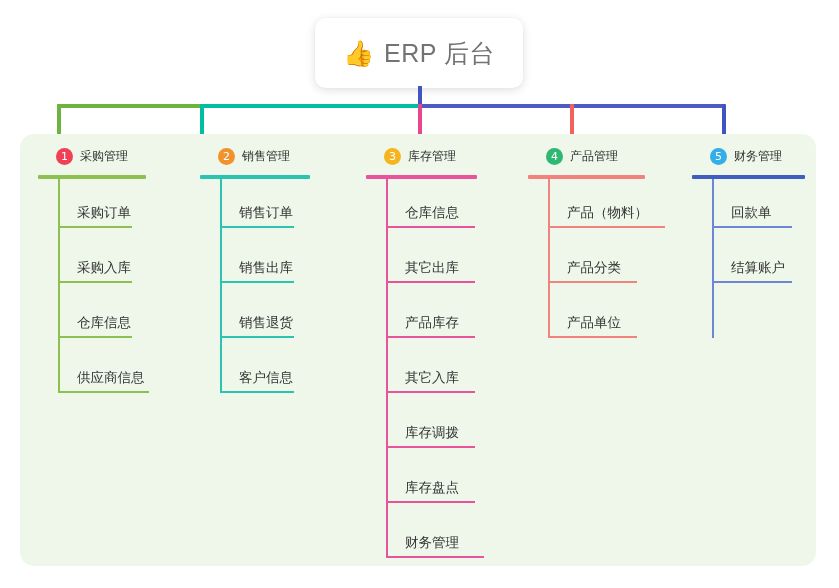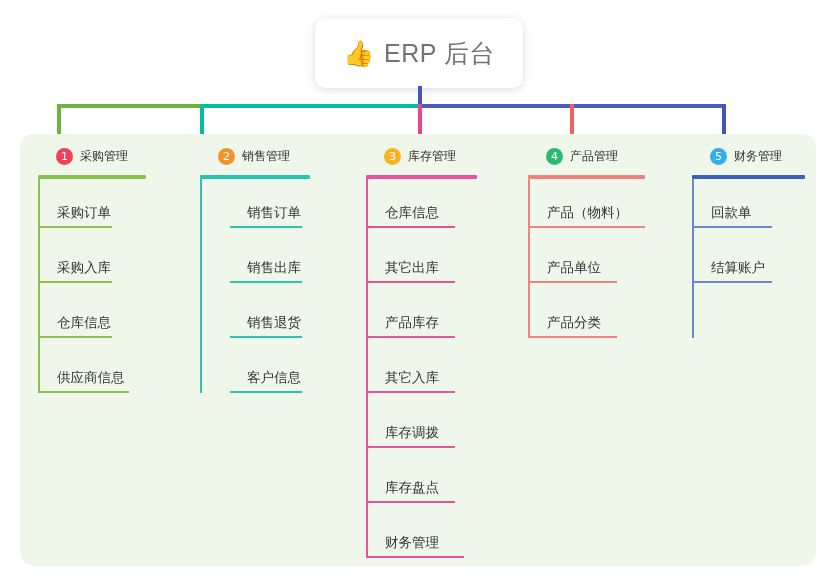--- a/index.html
+++ b/index.html
@@ -73,21 +73,21 @@
     color:#fff;font-size:11px;line-height:1;
     font-family:"DejaVu Sans",sans-serif;
     flex:0 0 auto;
   }
   .col-title{
     font-size:12px;color:#2f2f2f;white-space:nowrap;
   }
   .col-rule{
     height:4px;margin-top:6px;border-radius:1px;
   }
-  .col-body{position:relative;}
+  .col-body{position:relative;margin-left:20px;}
   .spine{
     position:absolute;left:0;top:0;width:2px;
   }
   .leaf{
     position:relative;
     height:55px;
     box-sizing:border-box;
   }
   .leaf-label{
     position:absolute;
@@ -155,21 +155,21 @@
             <div class="leaf-rule" style="width: 89px; background: rgb(140, 193, 82);"></div>
           </div>
         </div>
       </div>
       <div class="col" style="left: 200px;">
         <div class="col-head">
           <span class="badge" style="background: rgb(242, 146, 44);">2</span>
           <span class="col-title">销售管理</span>
         </div>
         <div class="col-rule" style="width: 110px; background: rgb(43, 196, 176);"></div>
-        <div class="col-body" style="height: 220px; padding-left: 28px;">
+        <div class="col-body" style="height: 220px;">
           <div class="spine" style="height: 214px; background: rgb(43, 196, 176);"></div>
           <div class="leaf">
             <span class="leaf-label">销售订单</span>
             <div class="leaf-rule" style="width: 72px; background: rgb(43, 196, 176);"></div>
           </div>
           <div class="leaf">
             <span class="leaf-label">销售出库</span>
             <div class="leaf-rule" style="width: 72px; background: rgb(43, 196, 176);"></div>
           </div>
           <div class="leaf">
@@ -226,25 +226,25 @@
           <span class="col-title">产品管理</span>
         </div>
         <div class="col-rule" style="width: 117px; background: rgb(242, 130, 125);"></div>
         <div class="col-body" style="height: 165px;">
           <div class="spine" style="height: 159px; background: rgb(242, 130, 125);"></div>
           <div class="leaf">
             <span class="leaf-label">产品（物料）</span>
             <div class="leaf-rule" style="width: 115px; background: rgb(242, 130, 125);"></div>
           </div>
           <div class="leaf">
+            <span class="leaf-label">产品分类</span>
+            <div class="leaf-rule" style="width: 87px; background: rgb(242, 130, 125);"></div>
+          </div>
+          <div class="leaf">
             <span class="leaf-label">产品单位</span>
-            <div class="leaf-rule" style="width: 87px; background: rgb(242, 130, 125);"></div>
-          </div>
-          <div class="leaf">
-            <span class="leaf-label">产品分类</span>
             <div class="leaf-rule" style="width: 87px; background: rgb(242, 130, 125);"></div>
           </div>
         </div>
       </div>
       <div class="col" style="left: 692px;">
         <div class="col-head">
           <span class="badge" style="background: rgb(51, 174, 232);">5</span>
           <span class="col-title">财务管理</span>
         </div>
         <div class="col-rule" style="width: 113px; background: rgb(63, 95, 192);"></div>

